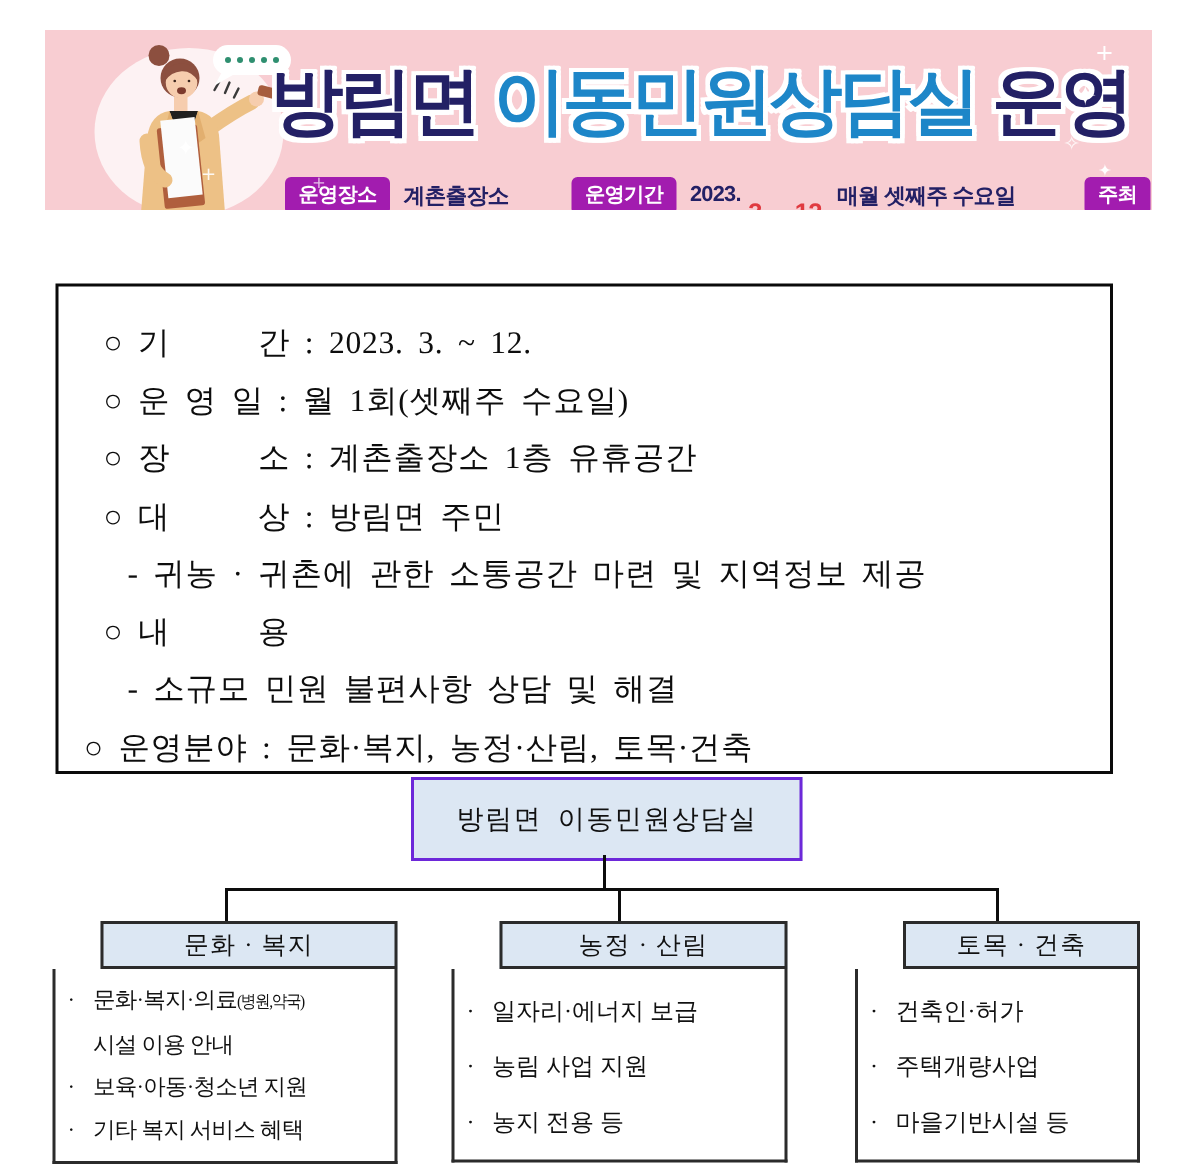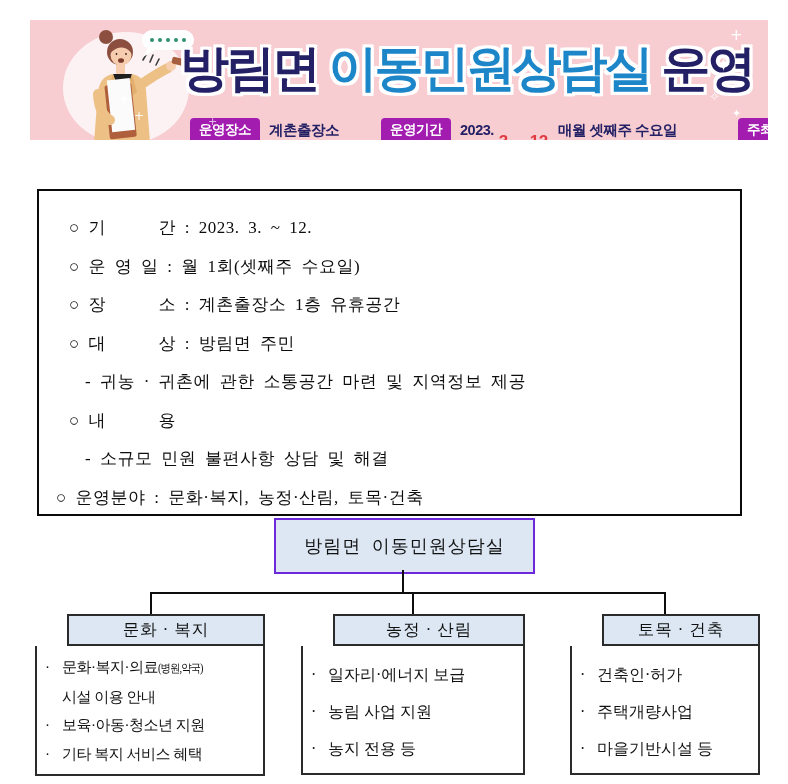--- a/index.html
+++ b/index.html
@@ -17,28 +17,28 @@
                             0 -3px 0 #fff,0 3px 0 #fff,-3px 0 0 #fff,3px 0 0 #fff;}
   .t-navy{color:#232065;}
   .t-blue{color:#1d86c8;}
   .badges{position:absolute;left:160px;top:88px;width:560px;display:flex;align-items:center;
           font-family:"Liberation Sans","DejaVu Sans",sans-serif;white-space:nowrap;}
   .bgroup{display:flex;align-items:center;}
   .badge{background:#a21caf;color:#fff;font-weight:700;font-size:13.5px;
          padding:3px 9px 4px;border-radius:4px;letter-spacing:-0.5px;}
   .bval{color:#232065;font-weight:700;font-size:14.5px;margin-left:9px;letter-spacing:-0.5px;}
   .bval.hl{color:#e03a40;font-size:17px;font-weight:800;margin-left:5px;margin-right:-3px;margin-top:24px;}
-  .gap1{margin-left:42px;} .gap2{margin-left:61px;}
+  .gap1{margin-left:42px;} .gap2{margin-left:46px;}
   .sparkle{position:absolute;color:#ffffff;font-family:"DejaVu Sans",sans-serif;
            line-height:1;pointer-events:none;}
 
   
   .info-box{position:absolute;left:37px;top:189px;width:701px;height:305px;
             border:2px solid #0a0a0a;background:#fff;padding-top:18px;}
-  .ln{white-space:pre;font-size:17px;line-height:38.5px;letter-spacing:0.5px;
+  .ln{white-space:pre;font-size:21px;line-height:38.5px;letter-spacing:0.5px;
       word-spacing:4px;padding-left:30px;color:#0d0d0d;}
   .ln.dash{padding-left:46px;}
   .ln.last{padding-left:17px;}
 
   
   .org-root{position:absolute;left:274px;top:518px;width:257px;height:52px;
             background:#dce7f3;border:2px solid #6d28d9;display:flex;align-items:center;
             justify-content:center;font-size:18px;word-spacing:5px;letter-spacing:1px;}
   .conn{position:absolute;background:#0d0d0d;}
   .branch{position:absolute;top:614px;}

